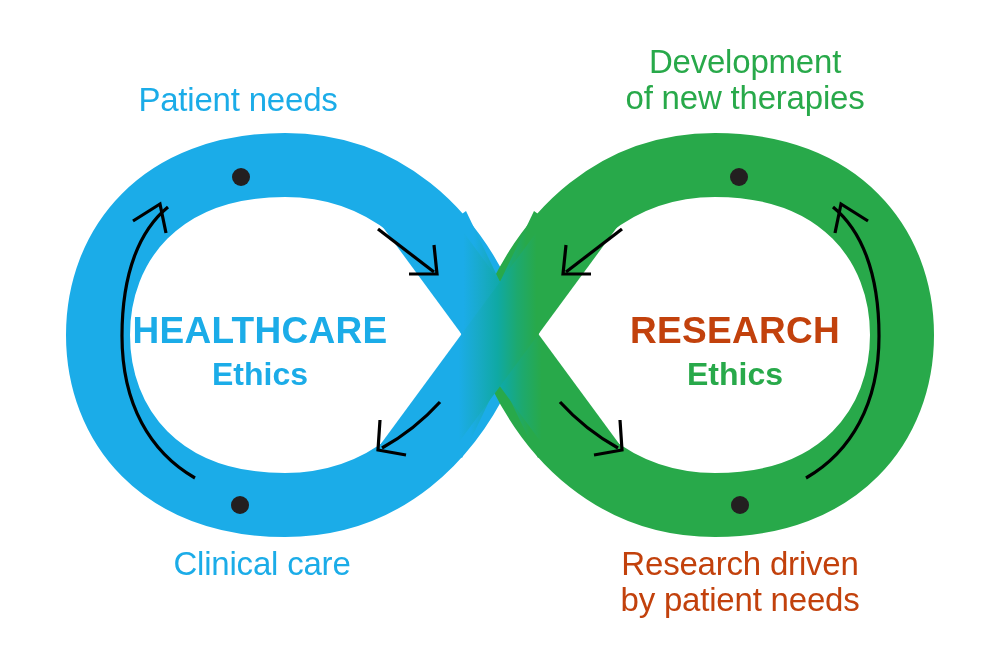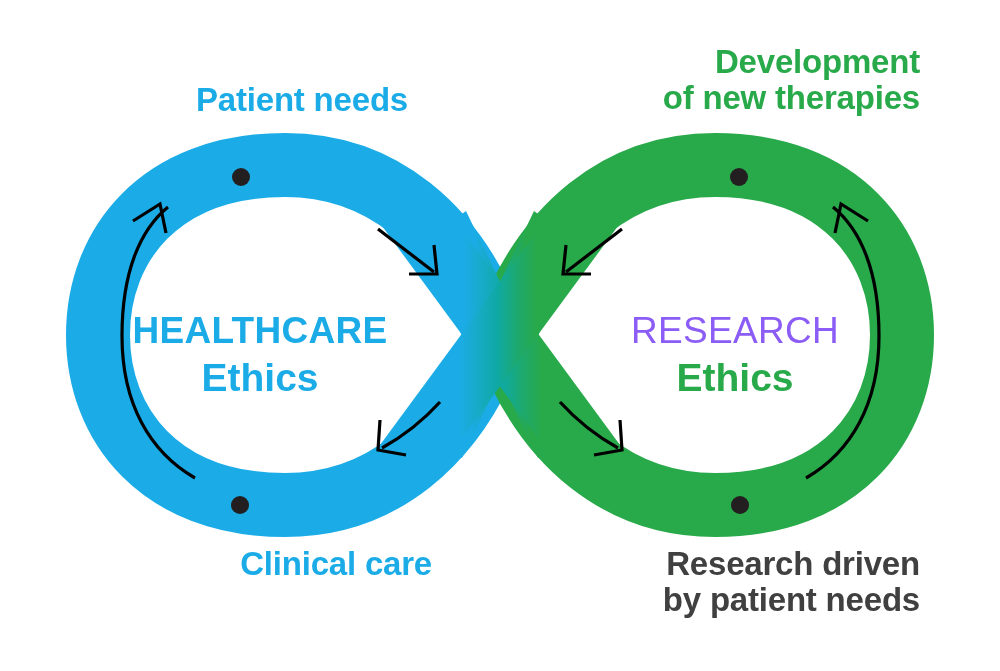--- a/index.html
+++ b/index.html
@@ -21,35 +21,35 @@
   }
   #infinity-svg {
     position: absolute;
     left: 0;
     top: 0;
     width: 1000px;
     height: 671px;
   }
   .label {
     position: absolute;
-    text-align: right;
-    font-weight: bold;
+    text-align: center;
+    font-weight: normal;
     line-height: 1.08;
     white-space: pre-line;
     letter-spacing: -0.2px;
   }
   .label-outer {
     font-size: 33px;
   }
   .label-inner-title {
     font-size: 37px;
     letter-spacing: 0.3px;
   }
   .label-inner-sub {
-    font-size: 39px;
+    font-size: 32px;
   }
   .inner-block {
     position: absolute;
     text-align: center;
   }
   #label-patient-needs {
     left: 68px;
     top: 82px;
     width: 340px;
   }
@@ -199,26 +199,26 @@
     </g>
   </svg>
 
   <div class="label label-outer" id="label-patient-needs" style="color:#1BACE8">Patient needs</div>
 
   <div class="label label-outer" id="label-clinical-care" style="color:#1BACE8">Clinical care</div>
 
   <div class="label label-outer" id="label-development" style="color:#28A94A">Development
 of new therapies</div>
 
-  <div class="label label-outer" id="label-research-driven" style="color:#404040">Research driven
+  <div class="label label-outer" id="label-research-driven" style="color:#c2410c">Research driven
 by patient needs</div>
 
   <div class="inner-block" id="inner-healthcare">
     <div class="label-inner-title" style="color:#1BACE8; font-weight:bold;">HEALTHCARE</div>
     <div class="label-inner-sub" style="color:#1BACE8; font-weight:bold; margin-top:4px;">Ethics</div>
   </div>
 
   <div class="inner-block" id="inner-research">
-    <div class="label-inner-title" style="color:#8b5cf6; font-weight:normal;">RESEARCH</div>
+    <div class="label-inner-title" style="color:#c2410c; font-weight:bold;">RESEARCH</div>
     <div class="label-inner-sub" style="color:#28A94A; font-weight:bold; margin-top:4px;">Ethics</div>
   </div>
 
 </div>
 
 </body></html>

